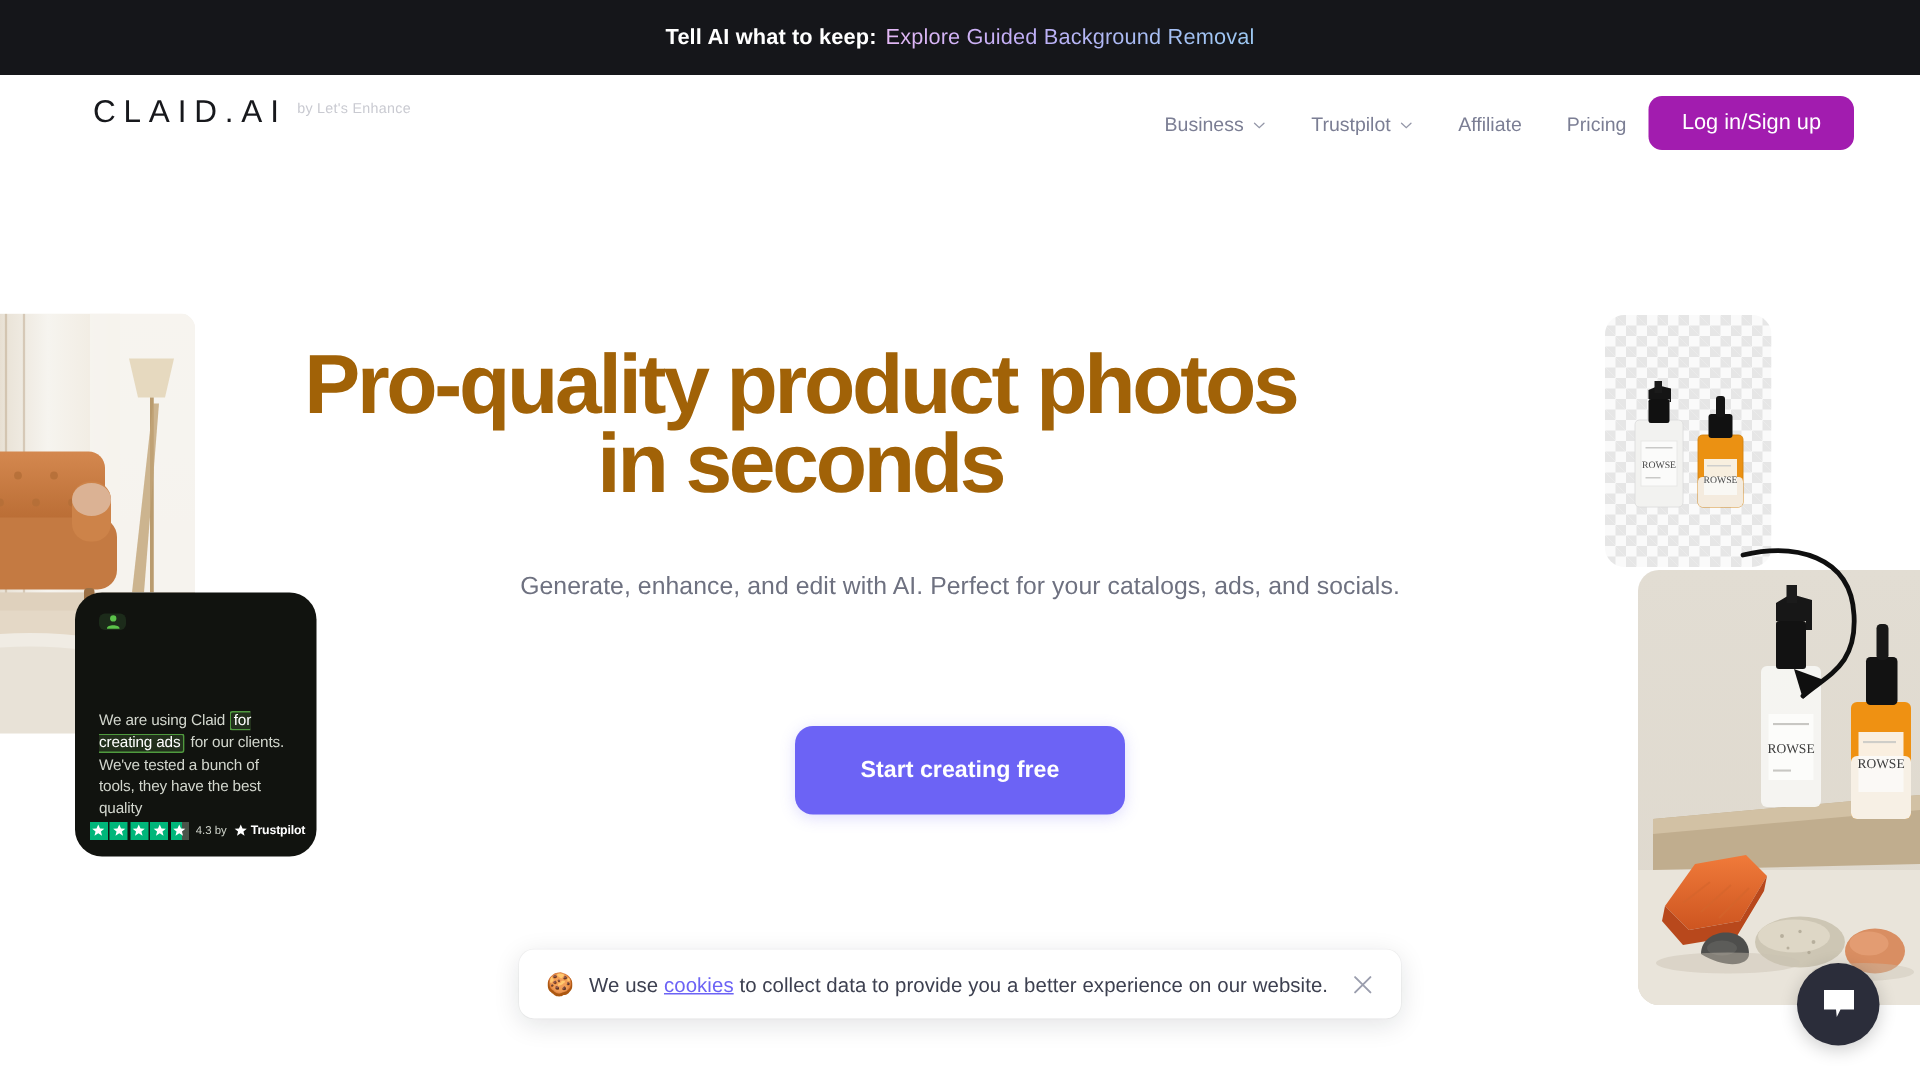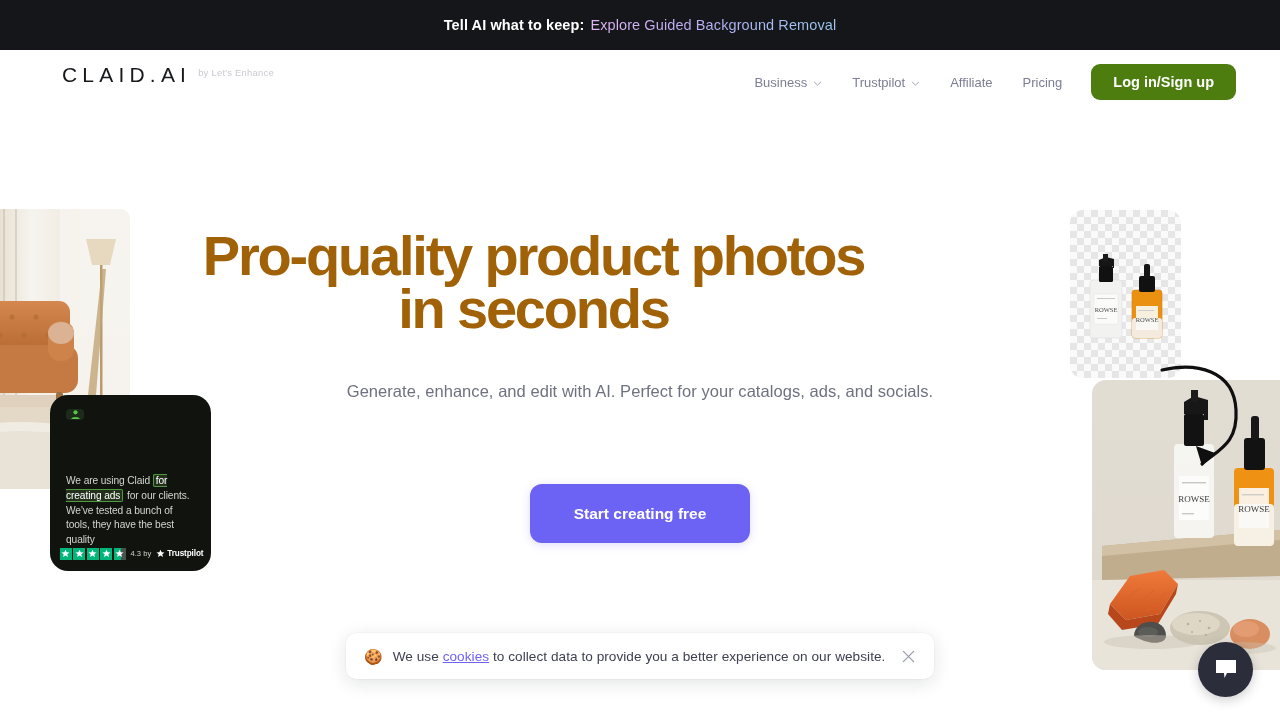--- a/index.html
+++ b/index.html
@@ -39,21 +39,21 @@
   .logo-sub { font-size:9.5px; color:#c9cad1; letter-spacing:.2px; margin-top:3px; white-space:nowrap; }
 
   .nav { position:absolute; right:44px; top:64px; display:flex; align-items:center; gap:0; }
   .nav-item {
     font-size:13px; color:#7b7e94; padding:8px 15px; cursor:pointer;
     display:flex; align-items:center; gap:6px; white-space:nowrap;
   }
   .chev { width:9px; height:9px; display:inline-block; position:relative; top:1px; }
   .chev svg { display:block; }
   .login-btn {
-    margin-left:14px; background:#4d7c0f; color:#fff; font-size:14.5px; font-weight:700;
+    background:#a21caf; color:#fff; font-size:14.5px; font-weight:400;
     padding:0 22px; height:36px; display:flex; align-items:center; justify-content:center;
     border-radius:9px; cursor:pointer; white-space:nowrap;
   }
 
   
   .hero { position:absolute; left:0; top:114px; width:1280px; height:606px; }
 
   .headline {
     position:absolute; left:0; top:116px; width:1067px; text-align:center;
     font-size:56px; font-weight:700; color:#a16207; line-height:.94;

